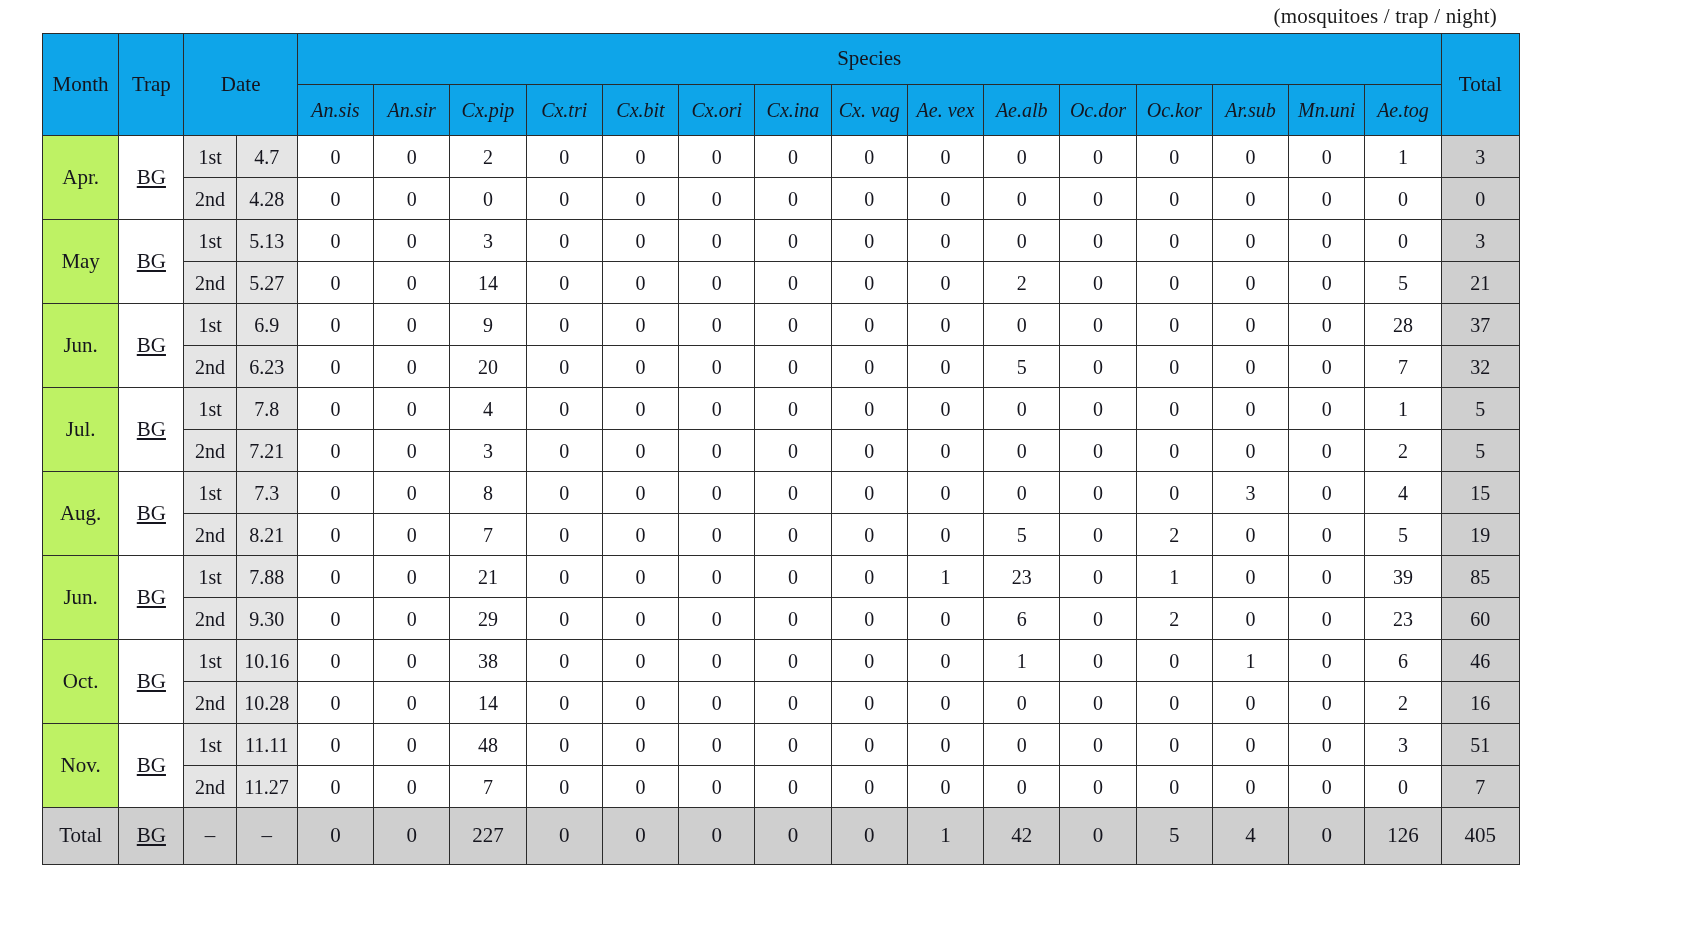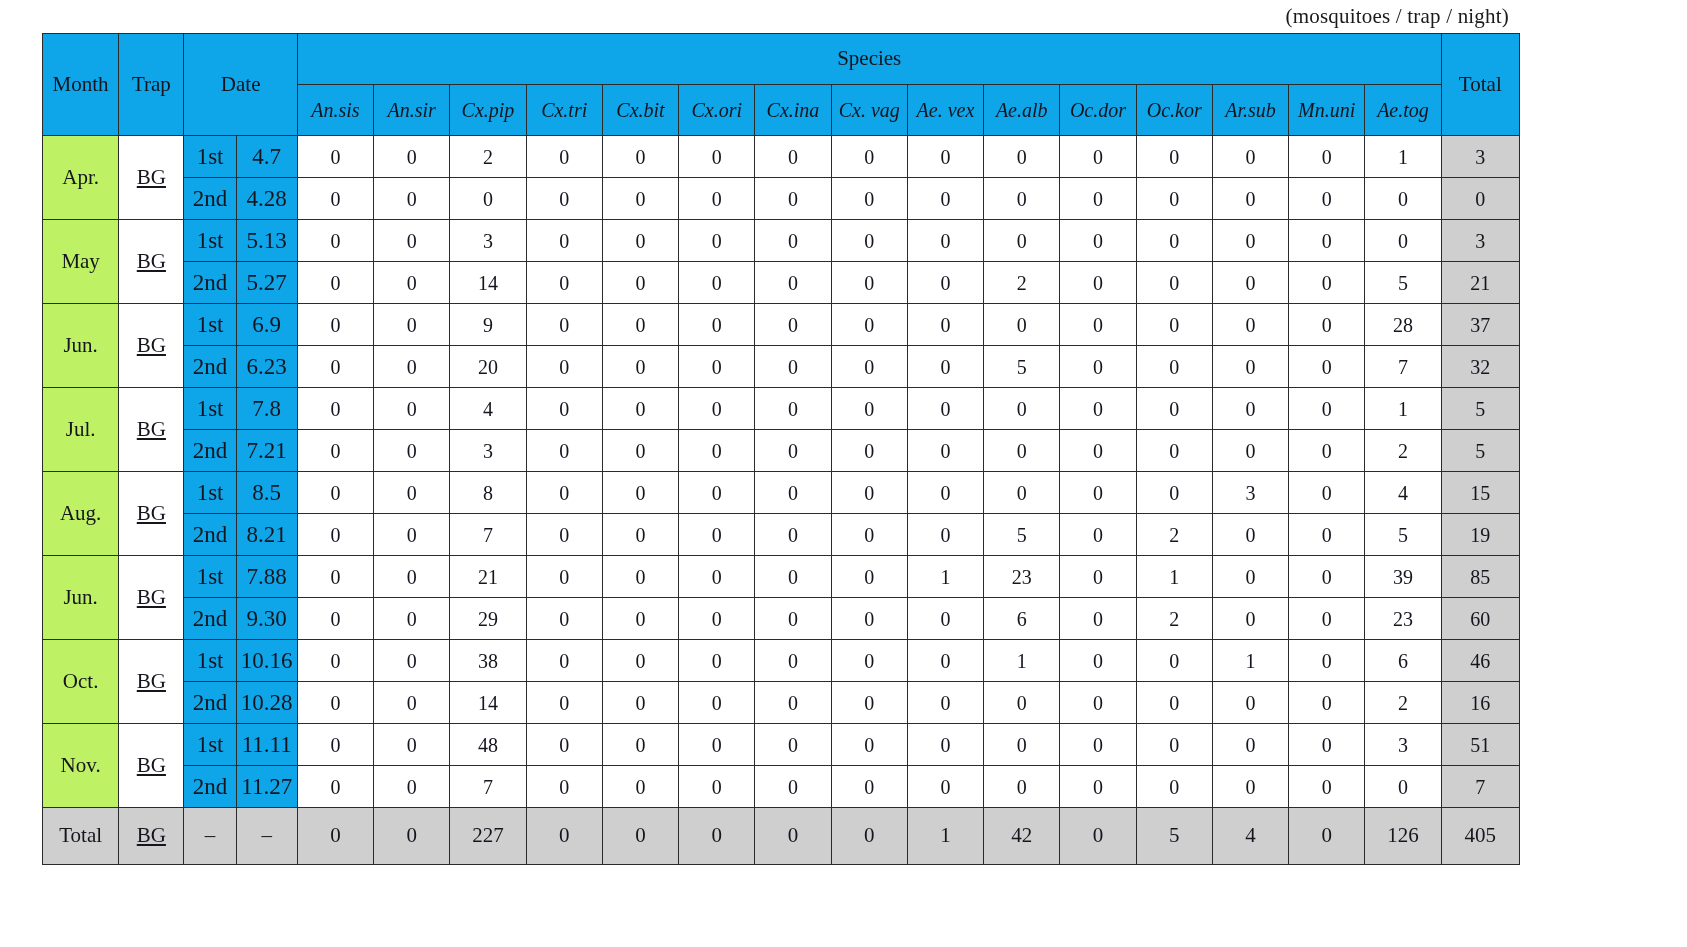--- a/index.html
+++ b/index.html
@@ -17,21 +17,21 @@
   .page {
     position: relative;
     width: 1687px;
     height: 947px;
     box-sizing: border-box;
     padding: 0;
   }
   .unit-note {
     position: absolute;
     top: 4px;
-    right: 178px;
+    right: 190px;
     font-size: 21px;
     letter-spacing: 0.2px;
     white-space: nowrap;
     color: #1a1a1a;
   }
   .table-wrap {
     position: absolute;
     left: 42px;
     top: 33px;
     width: 1478px;
@@ -80,22 +80,22 @@
   td.month-cell {
     background: #bef264;
     font-size: 21px;
   }
   td.trap-cell {
     background: #ffffff;
     font-size: 21px;
     text-decoration: underline;
   }
   td.ord-cell, td.date-cell {
-    background: #0ea5e9;
-    font-size: 23px;
+    background: #e5e5e5;
+    font-size: 20px;
   }
   td.total-cell {
     background: #cfcfcf;
     font-size: 20px;
   }
   tr.grand-total td {
     background: #cfcfcf;
     height: 56px;
     font-size: 21px;
   }
@@ -337,21 +337,21 @@
             <td>0</td>
             <td>0</td>
             <td>0</td>
             <td>2</td>
             <td class="total-cell">5</td>
           </tr>
           <tr>
             <td class="month-cell" rowspan="2">Aug.</td>
             <td class="trap-cell" rowspan="2">BG</td>
             <td class="ord-cell">1st</td>
-            <td class="date-cell">8.5</td>
+            <td class="date-cell">7.3</td>
             <td>0</td>
             <td>0</td>
             <td>8</td>
             <td>0</td>
             <td>0</td>
             <td>0</td>
             <td>0</td>
             <td>0</td>
             <td>0</td>
             <td>0</td>

